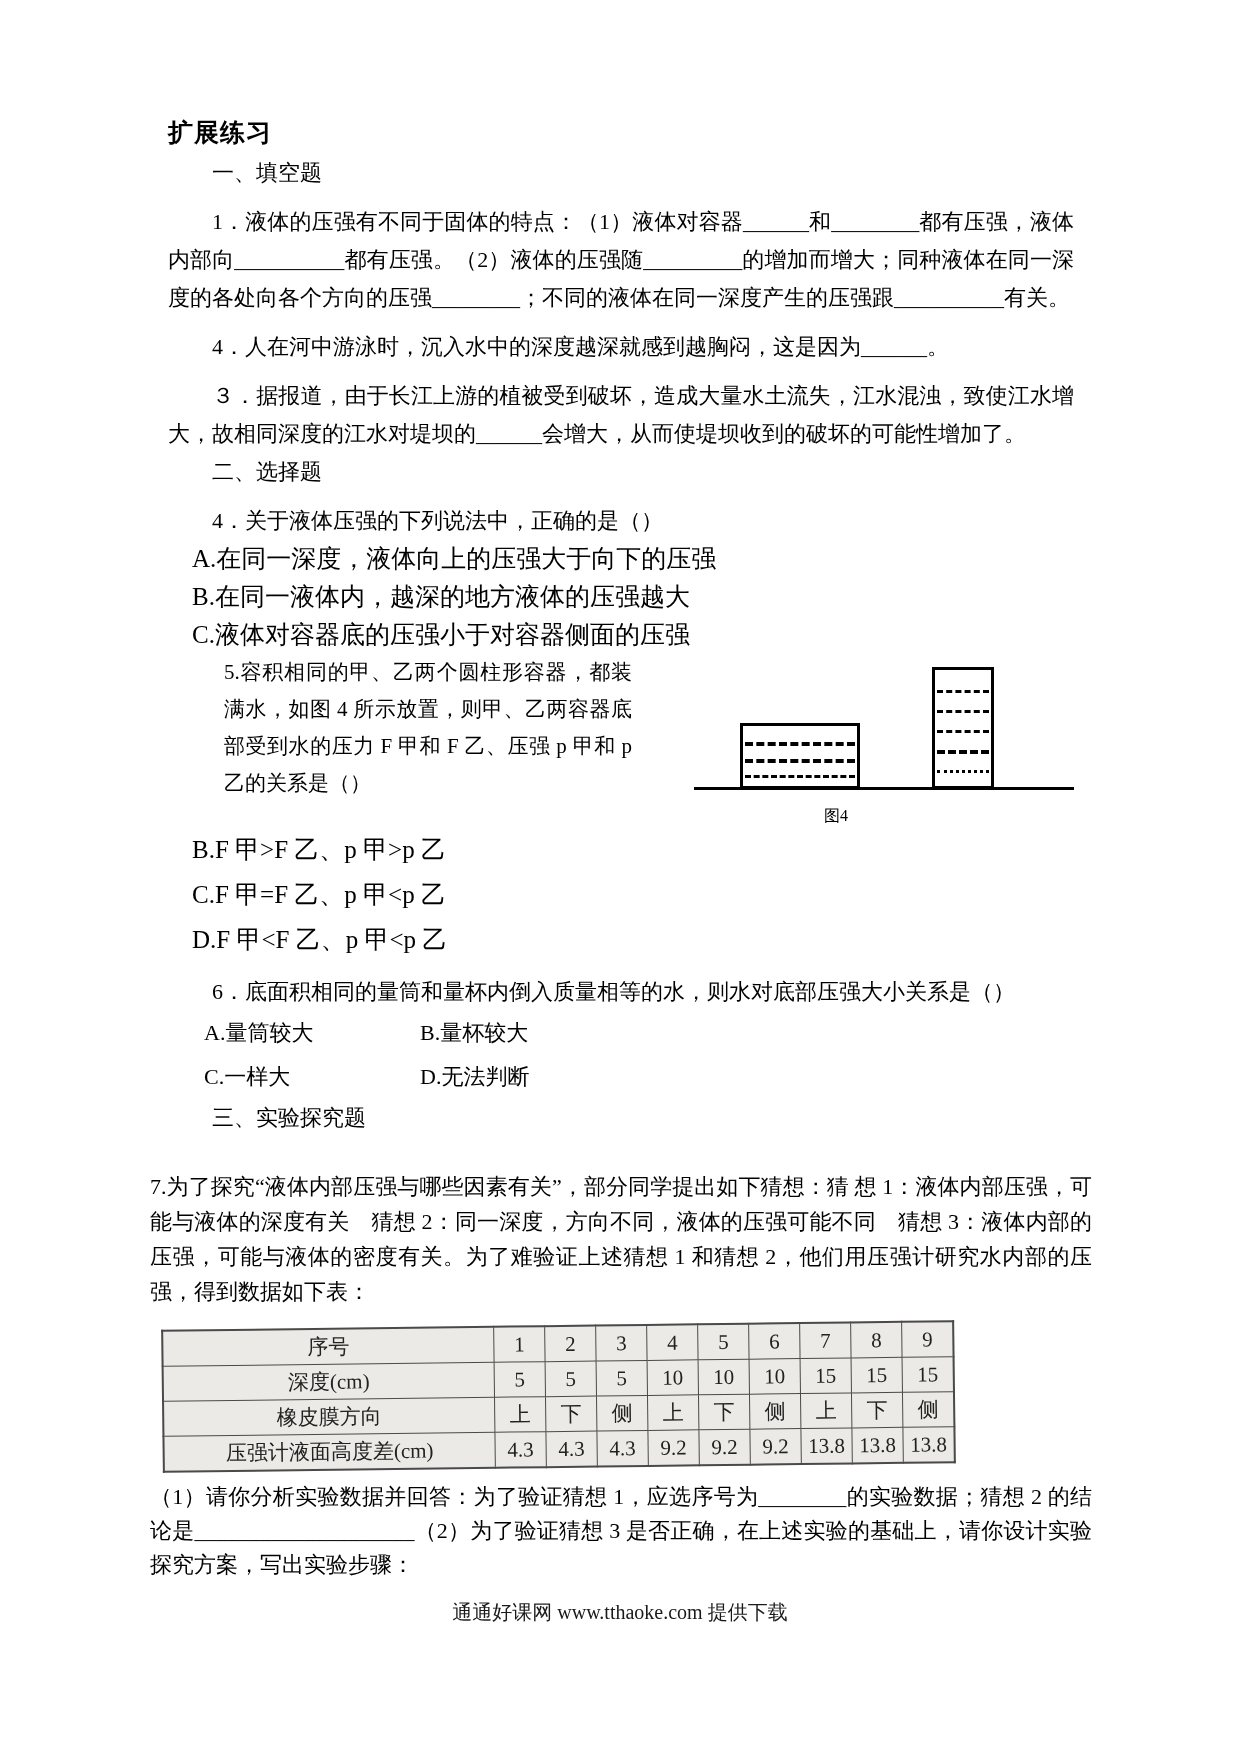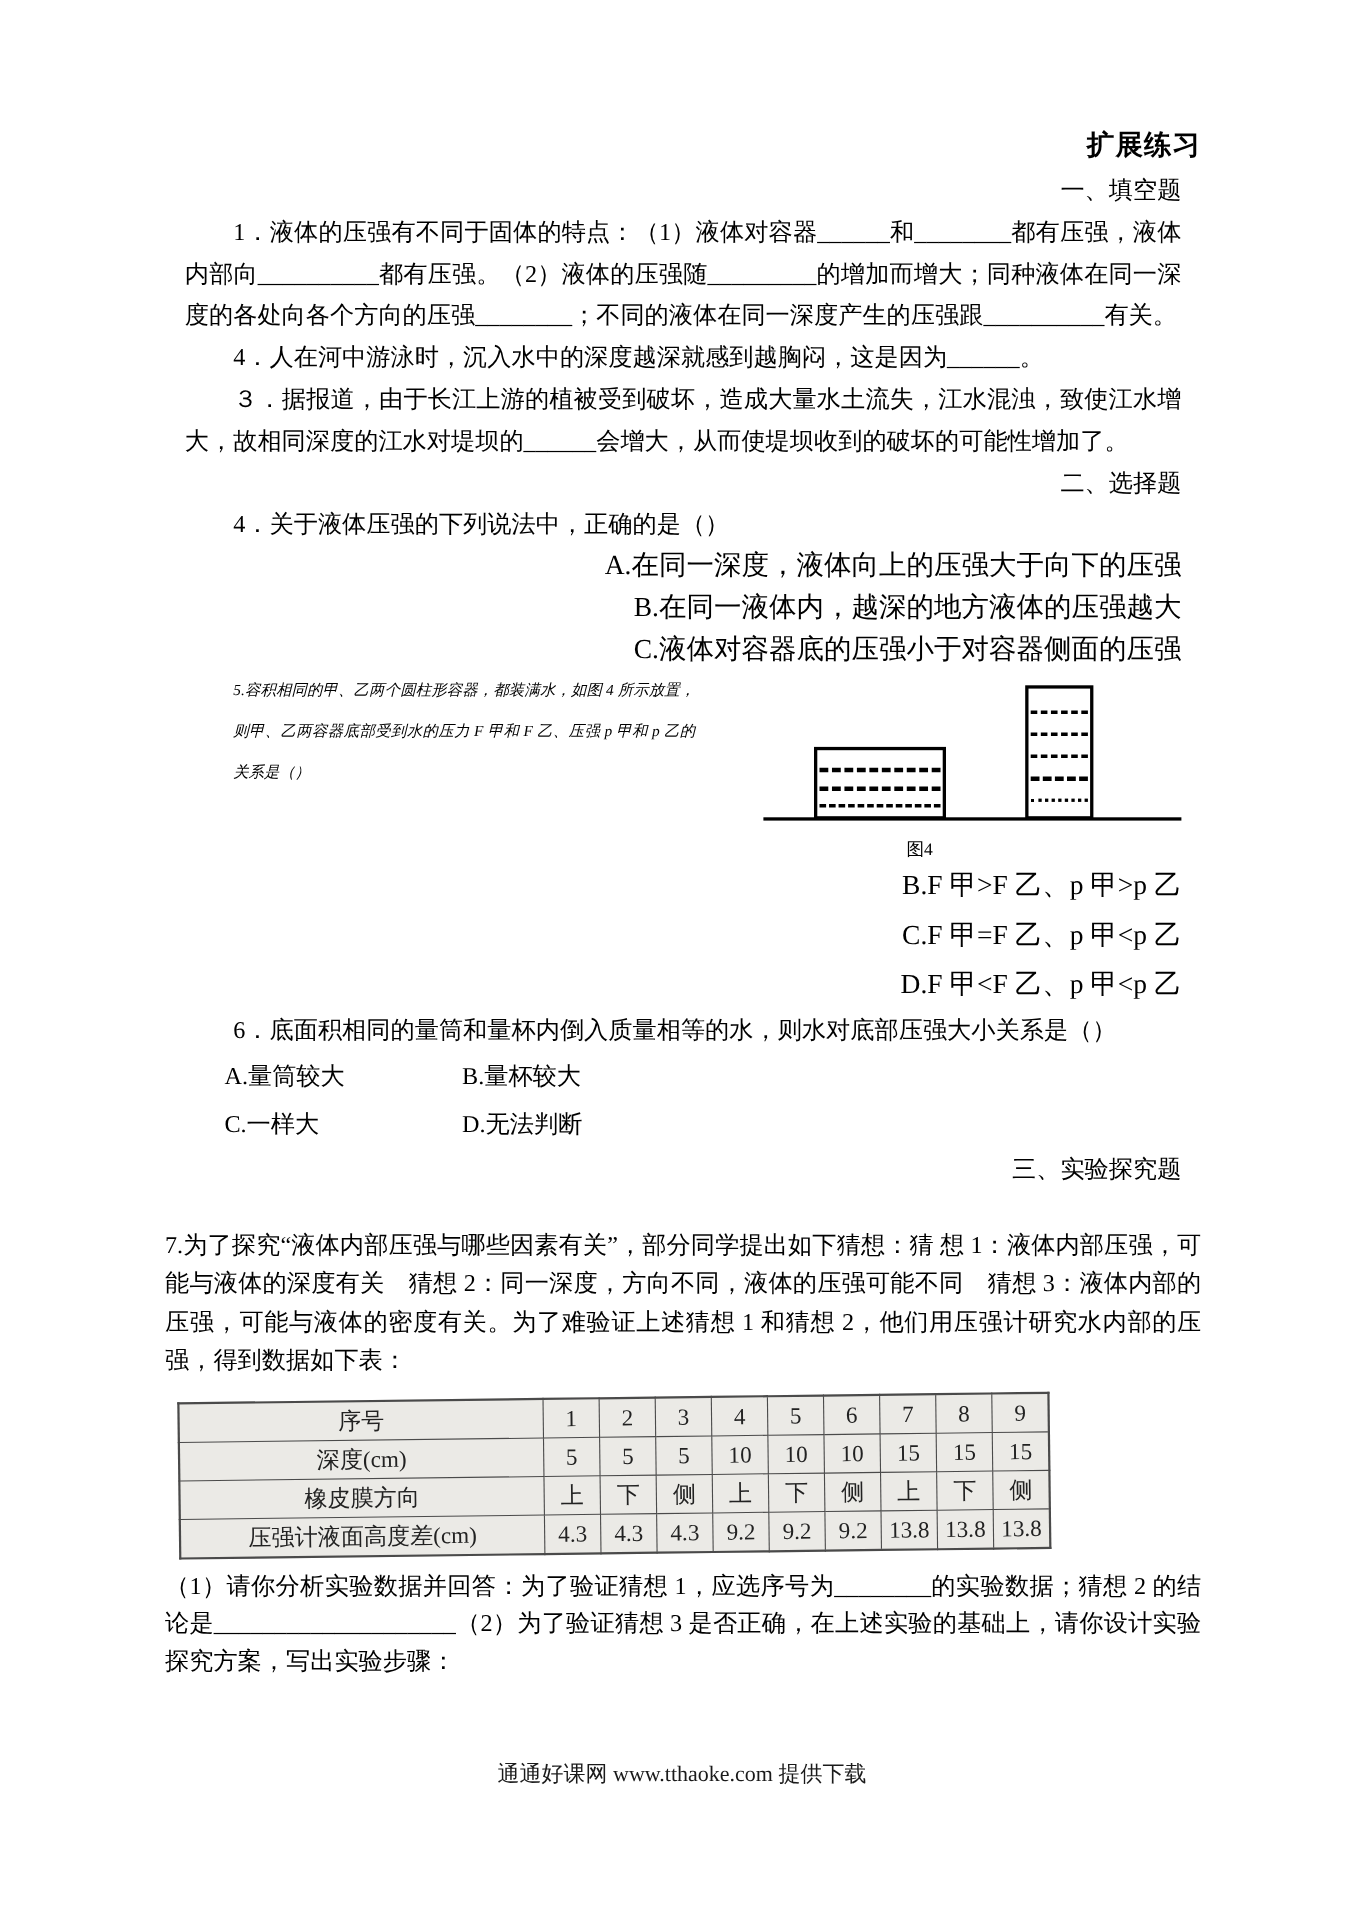--- a/index.html
+++ b/index.html
@@ -1,31 +1,31 @@
 <!DOCTYPE html>
 <html><head>
 <meta charset="utf-8">
 <style>
   html,body { margin:0; padding:0; background:#ffffff; }
   body {
     width:1240px; height:1754px; position:relative;
     color:#000; font-family:"Liberation Serif","DejaVu Serif",serif;
   }
   .content { position:absolute; left:150px; top:112px; width:942px; }
-  p { margin:0;text-align:right; }
+  p { margin:0; }
   .title { font-size:25px; font-weight:700; line-height:42px; margin-left:18px; letter-spacing:1px; }
   .s12 { margin-left:18px; width:906px; }
   .heading { font-size:22px; line-height:38px; text-indent:2em; }
   .para { font-size:22px; line-height:38px; text-align:justify; }
-  .indent { text-indent:2em; }
+  .indent { text-indent:2em;margin-top:11px; }
   .option { font-size:25px; line-height:38px; margin-left:24px; }
 
   
   .q5row { display:flex; align-items:flex-start; }
-  .q5stem { width:452px; font-size:14px; line-height:37px; margin-left:44px; text-align:justify;font-style:italic; }
+  .q5stem { width:452px; font-size:21px; line-height:37px; margin-left:56px; text-align:justify; }
   .figure { margin-left:62px; padding-top:8px; }
   .figcanvas { position:relative; width:380px; height:128px; }
   .ground { position:absolute; left:0; right:0; bottom:0; height:3px; background:#000; }
   .jar { position:absolute; bottom:1px; border:3px solid #000; box-sizing:border-box; }
   .jia { left:46px; width:120px; height:66px; }
   .yi  { left:238px; width:62px; height:122px; }
   .wl { position:absolute; left:2px; right:2px; height:0; }
   .wl.thick { border-top:4px dashed #000; }
   .wl.med   { border-top:3px dashed #000; }
   .wl.fine  { border-top:3px dotted #000; }

